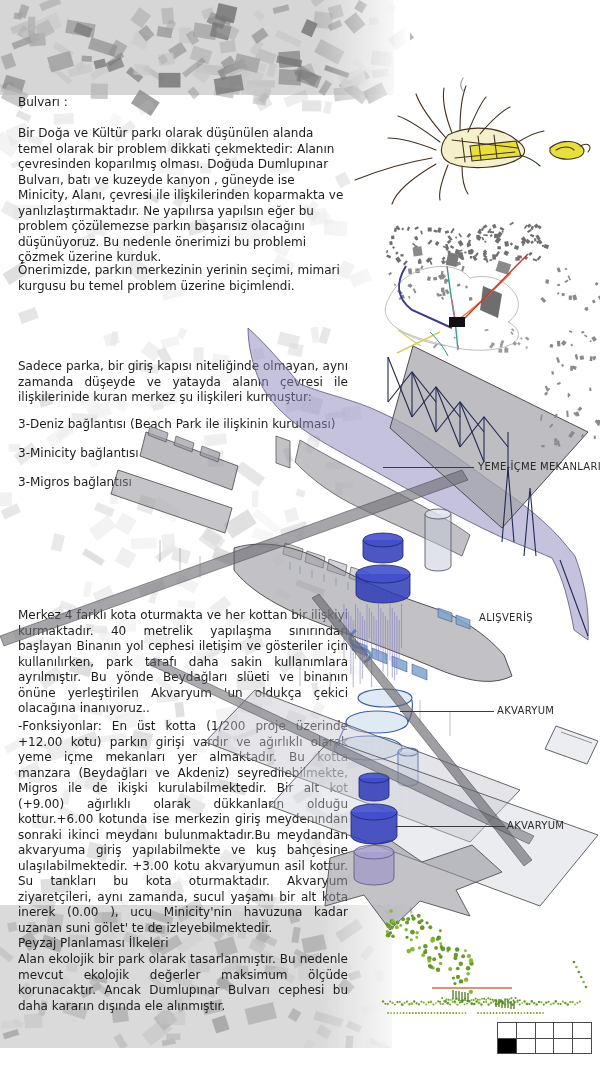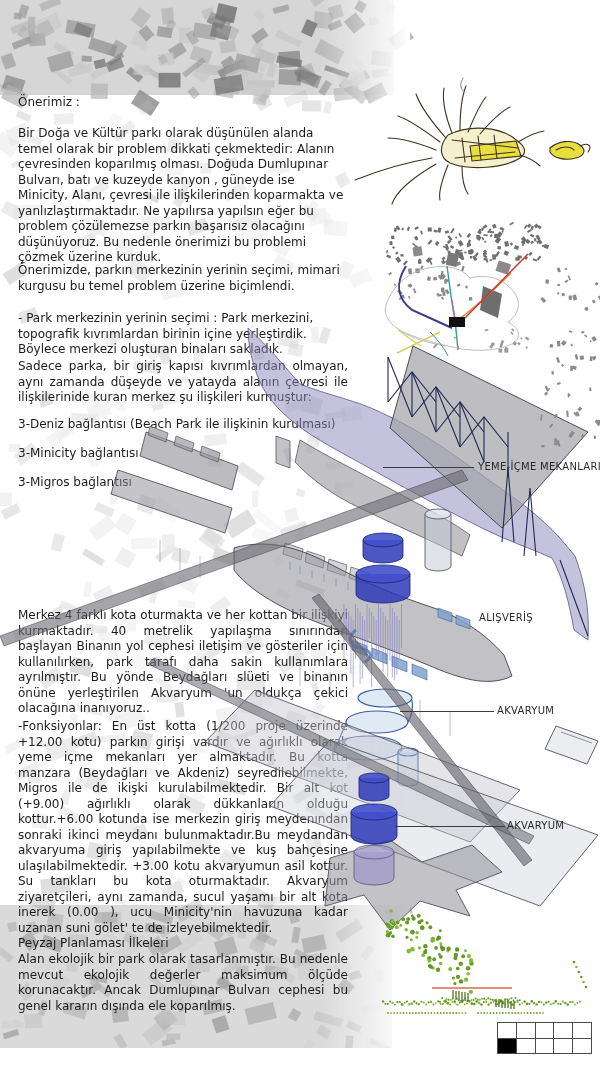--- a/index.html
+++ b/index.html
@@ -481,32 +481,31 @@
         <rect x="293.13533171132923" y="1007.9888909524254" width="9.454967895268913" height="10.822707892312998" fill="#747474" opacity="0.63" transform="rotate(30 293.13533171132923 1007.9888909524254)"></rect>
         <rect x="94.42090691552539" y="912.207368344165" width="23.057867531225952" height="10.789798657311964" fill="#747474" opacity="0.47" transform="rotate(0 94.42090691552539 912.207368344165)"></rect>
         <rect x="19.928146306391874" y="938.5143458370652" width="12.557101532144985" height="15.602725380380976" fill="#747474" opacity="0.70" transform="rotate(-36 19.928146306391874 938.5143458370652)"></rect>
         <rect x="29.807442485265174" y="930.6853192787083" width="13.551244880795126" height="5.88635576185135" fill="#a0a0a0" opacity="0.73" transform="rotate(-28 29.807442485265174 930.6853192787083)"></rect>
         <rect x="335.2075967356598" y="933.5837552973925" width="26.449304467276345" height="10.730090756774922" fill="#a0a0a0" opacity="0.75" transform="rotate(-34 335.2075967356598 933.5837552973925)"></rect>
       </g>
     <rect x="320" y="0" width="90" height="1075" fill="url(#fadeR)"></rect>
     <rect x="0" y="1048" width="600" height="27" fill="#ffffff"></rect>
   </svg>
 
-  <div class="txt" style="top:95px">Önerimiz :</div>
+  <div class="txt" style="top:95px">Bulvarı :</div>
   <div class="txt" style="top:126px">Bir Doğa ve Kültür parkı olarak düşünülen alanda temel olarak bir problem dikkati çekmektedir:  Alanın çevresinden koparılmış olması. Doğuda Dumlupınar Bulvarı, batı ve kuzeyde kanyon , güneyde ise Minicity, Alanı, çevresi ile ilişkilerinden koparmakta ve yanlızlaştırmaktadır. Ne yapılırsa yapılsın eğer bu problem çözülemezse parkın başarısız olacağını düşünüyoruz. Bu nedenle önerimizi  bu  problemi çözmek üzerine kurduk.</div>
   <div class="txt" style="top:263px">Önerimizde, parkın merkezinin  yerinin seçimi, mimari kurgusu bu temel problem üzerine biçimlendi.</div>
-  <div class="txt" style="top:311px">- Park merkezinin yerinin  seçimi : Park merkezini, topografik kıvrımlardan birinin içine yerleştirdik. Böylece merkezi oluşturan  binaları  sakladık.</div>
-  <div class="txt j" style="top:359px">Sadece parka, bir giriş kapısı kıvrımlardan olmayan, aynı zamanda düşeyde ve yatayda alanın çevresi ile ilişkilerinide kuran merkez şu ilişkileri kurmuştur:</div>
+  <div class="txt j" style="top:359px">Sadece parka, bir giriş kapısı niteliğinde olmayan, aynı zamanda düşeyde ve yatayda alanın çevresi ile ilişkilerinide kuran merkez şu ilişkileri kurmuştur:</div>
   <div class="txt" style="top:417px">3-Deniz bağlantısı (Beach Park ile ilişkinin kurulması)</div>
   <div class="txt" style="top:446px">3-Minicity bağlantısı</div>
   <div class="txt" style="top:475px">3-Migros bağlantısı</div>
   <div class="txt j" style="top:608px">Merkez 4  farklı kota oturmakta ve her kottan bir ilişkiyi kurmaktadır. 40 metrelik yapılaşma sınırından başlayan Binanın  yol cephesi  iletişim ve gösteriler için kullanılırken, park tarafı daha sakin kullanımlara ayrılmıştır. Bu yönde Beydağları slüeti ve binanın önüne yerleştirilen Akvaryum 'un oldukça çekici olacağına inanıyoruz..</div>
   <div class="txt j" style="top:719px">-Fonksiyonlar: En üst kotta (1/200 proje üzerinde +12.00 kotu) parkın girişi vardır ve ağırlıklı olarak yeme içme mekanları yer almaktadır. Bu kotta manzara (Beydağları ve Akdeniz) seyredilebilmekte, Migros ile de ikişki kurulabilmektedir. Bir alt kot  (+9.00) ağırlıklı olarak dükkanların olduğu kottur.+6.00 kotunda ise merkezin giriş meydenından sonraki ikinci meydanı bulunmaktadır.Bu meydandan akvaryuma giriş yapılabilmekte ve kuş bahçesine ulaşılabilmektedir. +3.00 kotu akvaryumun asil kottur. Su tankları bu kota oturmaktadır. Akvaryum ziyaretçileri, aynı zamanda, sucul yaşamı bir alt kota inerek (0.00 ), ucu Minicity'nin havuzuna kadar uzanan  suni gölet' te  de izleyebilmektedir.</div>
   <div class="txt" style="top:936px">Peyzaj Planlaması İlkeleri</div>
-  <div class="txt j" style="top:952px">Alan ekolojik bir park olarak tasarlanmıştır. Bu nedenle mevcut ekolojik değerler maksimum ölçüde korunacaktır. Ancak Dumlupınar Bulvarı cephesi bu genel kararın dışında ele koparılmış.</div>
+  <div class="txt j" style="top:952px">Alan ekolojik bir park olarak tasarlanmıştır. Bu nedenle mevcut ekolojik değerler maksimum ölçüde korunacaktır. Ancak Dumlupınar Bulvarı cephesi bu daha kararın dışında ele alınmıştır.</div>
 
   <svg id="diag" class="layer3" width="600" height="1075" viewBox="0 0 600 1075">
 
     <g stroke="#42301e" stroke-width="1.1" fill="none" stroke-linecap="round">
       <path d="M 448,135 C 470,124 500,127 515,139 C 525,146 528,152 520,158 C 505,168 470,171 450,163 C 440,158 438,147 448,135 Z" fill="#f4f0cb"></path>
       <path d="M 470,146 L 516,141 L 521,156 L 472,161 Z" fill="#e6df3e"></path>
       <path d="M 452,140 L 518,148 M 455,158 L 515,152 M 462,138 L 465,162 M 478,136 L 481,160 M 494,135 L 497,158"></path>
       <path d="M 446,138 C 430,120 420,105 416,94"></path>
       <path d="M 452,133 C 445,115 442,100 444,88"></path>
       <path d="M 460,130 C 460,112 462,96 466,86"></path>

